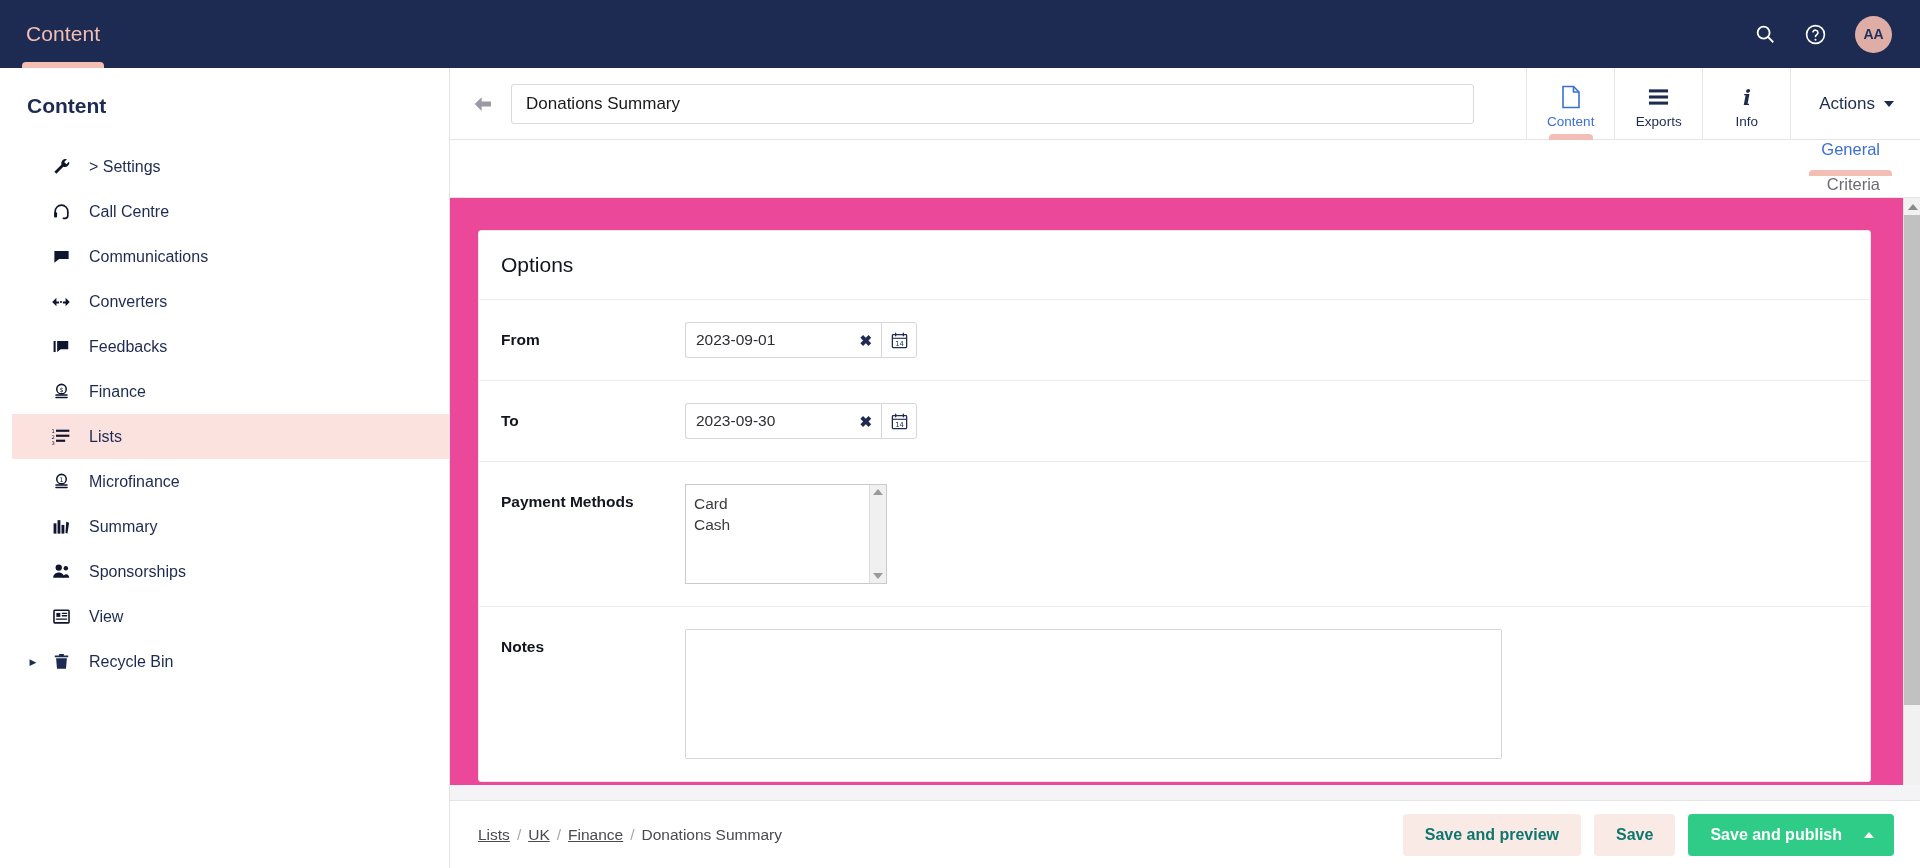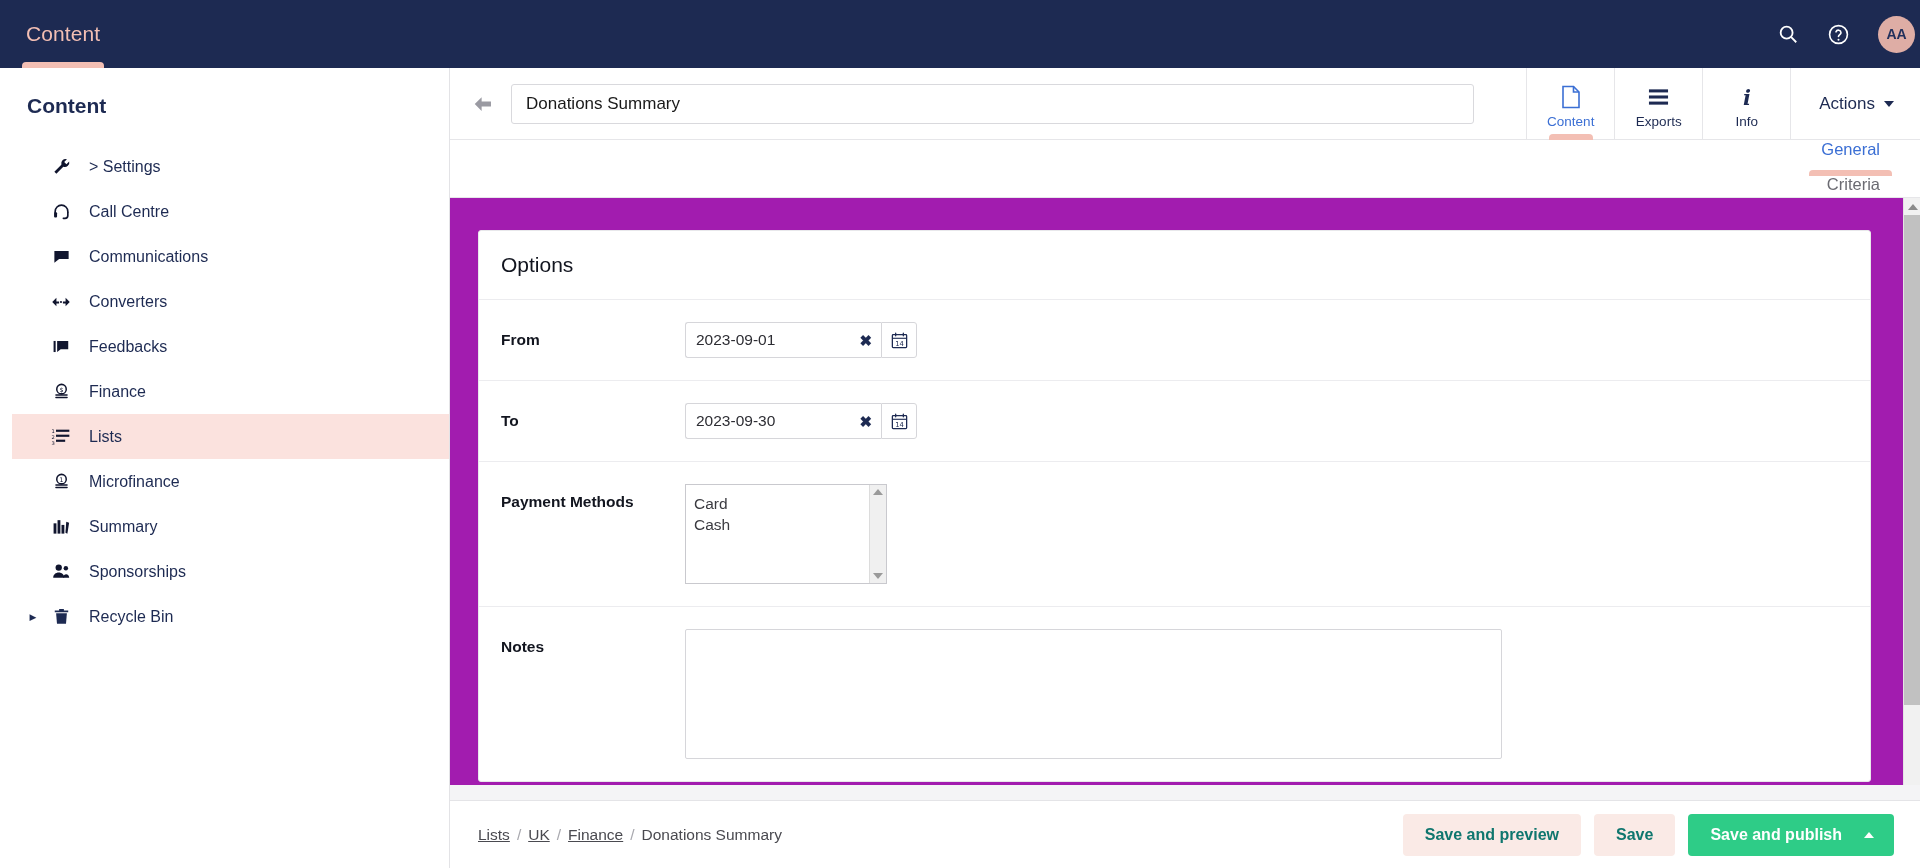--- a/index.html
+++ b/index.html
@@ -25,21 +25,21 @@
     letter-spacing: .1px;
   }
   .topbar-active-underline {
     position: absolute;
     left: 22px; bottom: 0;
     width: 82px; height: 6px;
     background: #f3bfb4;
     border-radius: 4px 4px 0 0;
   }
   .topbar-right {
-    position: absolute; right: 5px; top: 0;
+    position: absolute; right: 28px; top: 0;
     height: 68px;
     display: flex; align-items: center; gap: 28px;
   }
   .tb-icon { cursor: pointer; display: flex; align-items: center; justify-content: center; }
   .avatar {
     width: 37px; height: 37px; border-radius: 50%;
     background: #deada5; color: #22305c;
     font-size: 14px; font-weight: 600;
     display: flex; align-items: center; justify-content: center;
     cursor: pointer;
@@ -162,21 +162,21 @@
   .tab.active::after {
     content: ""; position: absolute;
     left: 0; bottom: -1px; width: 100%;
     height: 6px; background: #f3bfb4;
     border-radius: 4px 4px 0 0;
   }
 
   .scroll-area {
     position: relative;
     height: 587px;
-    background: #a21caf;
+    background: #ec4899;
     overflow: hidden;
     padding: 32px 30px 0 28px;
   }
 
   .card {
     background: #fff;
     border: 1px solid #e8e8eb;
     border-radius: 3px;
     width: 1393px;
   }
@@ -461,20 +461,31 @@
       <svg width="19" height="19" viewBox="0 0 24 24" fill="#10152e">
         <circle cx="8.5" cy="7" r="4"></circle>
         <path d="M1.5 20c0-3.9 3.1-6.6 7-6.6s7 2.7 7 6.6z"></path>
         <circle cx="17.5" cy="8" r="2.8"></circle>
         <path d="M14 20c0-2.6 1.8-4.6 3.9-4.6 2.1 0 3.8 2 3.8 4.6z"></path>
       </svg>
     </span>
     <span class="nav-label">Sponsorships</span>
   </div>
 
+  <div class="nav-item">
+    <span class="nav-caret"></span>
+    <span class="nav-icon">
+      <svg width="19" height="19" viewBox="0 0 24 24" fill="none" stroke="#10152e" stroke-width="2">
+        <rect x="2.5" y="4" width="19" height="16" rx="1"></rect>
+        <rect x="5.5" y="7.5" width="5" height="5" fill="#10152e" stroke="none"></rect>
+        <path d="M13 8h5.5M13 11h5.5M5.5 15.3h13" stroke-width="1.7" stroke-linecap="round"></path>
+      </svg>
+    </span>
+    <span class="nav-label">View</span>
+  </div>
 
   <div class="nav-item">
     <span class="nav-caret">▶</span>
     <span class="nav-icon">
       <svg width="19" height="19" viewBox="0 0 24 24" fill="#1d2a52">
         <path d="M9 2.5h6v2h5.5v2.2H3.5V4.5H9z"></path>
         <path d="M5.2 8h13.6l-1.1 13.3H6.3z"></path>
       </svg>
     </span>
     <span class="nav-label">Recycle Bin</span>

